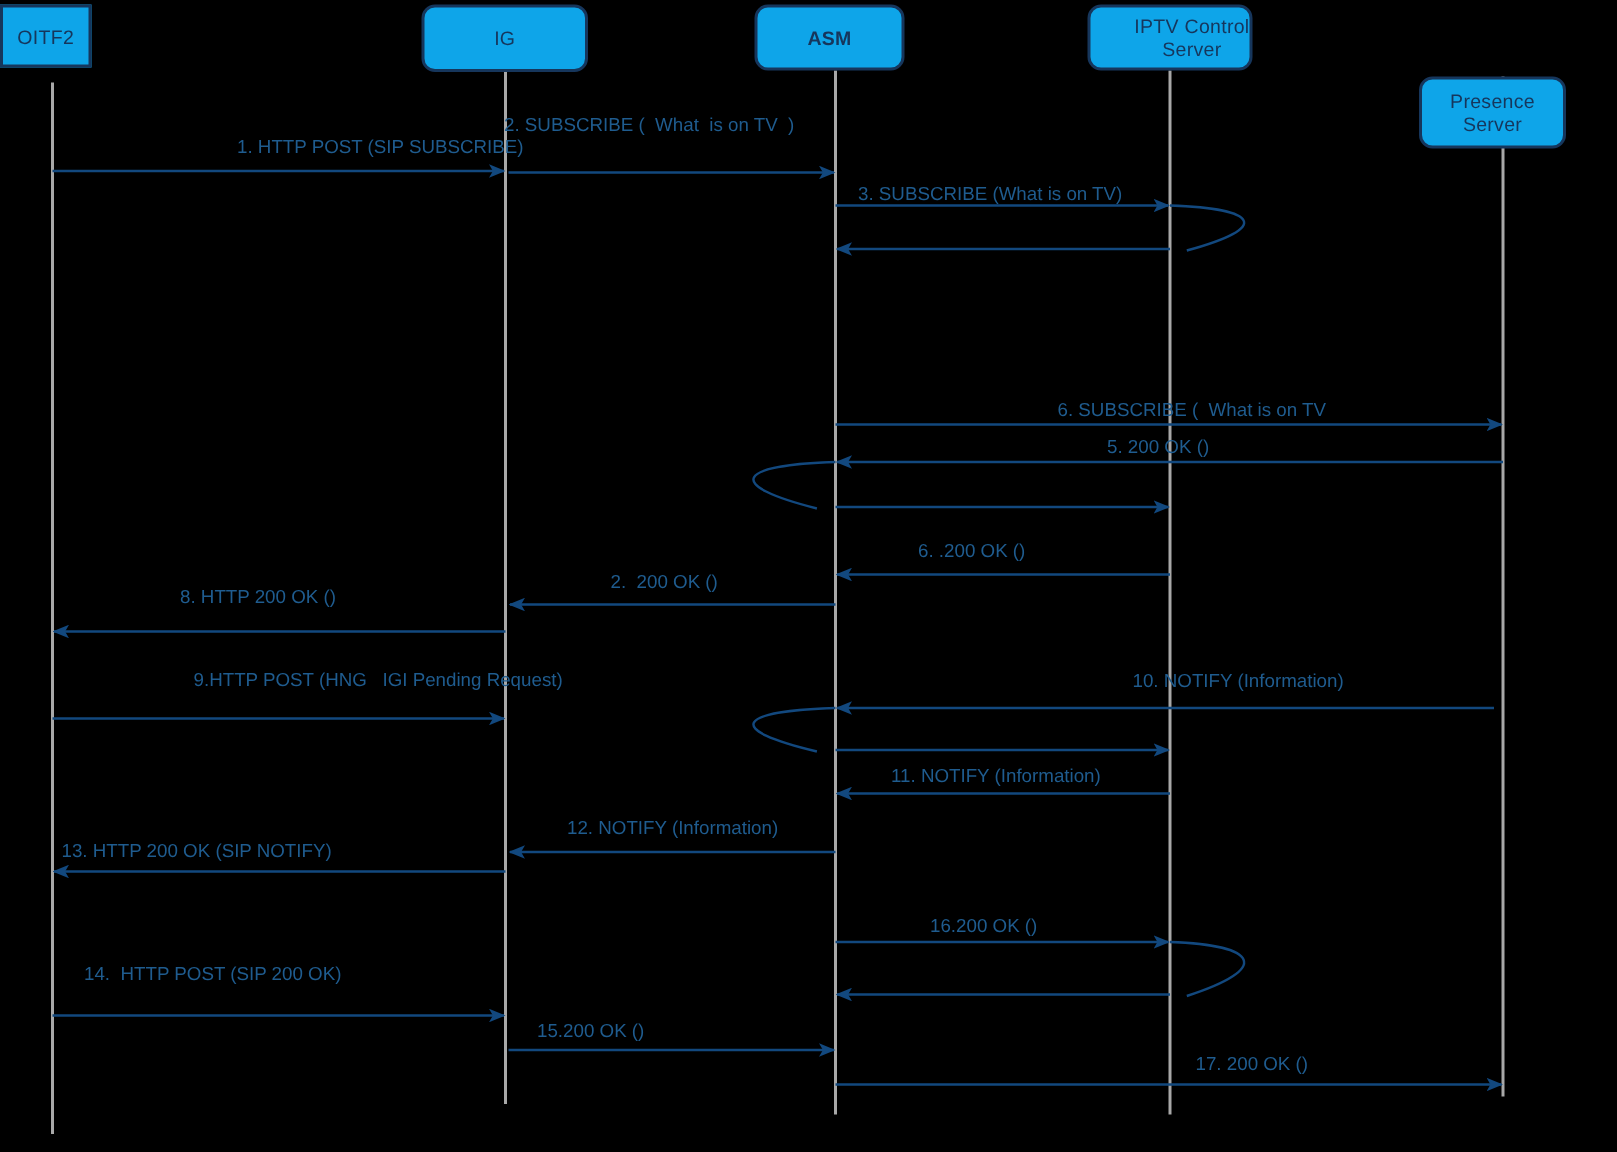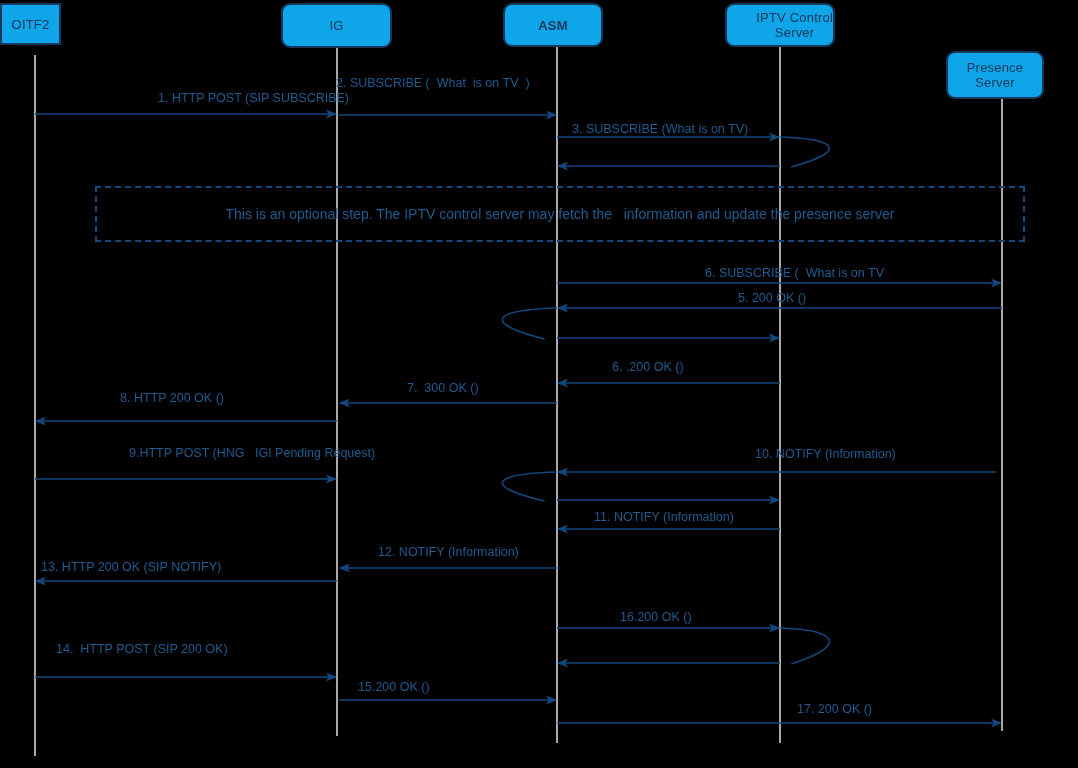--- a/index.html
+++ b/index.html
@@ -94,23 +94,20 @@
         <span style="white-space: pre-line;">IPTV Control
 Server</span>
       </div>
       <div class="lifeline" style="left: 1001px; top: 51px; height: 680px;"></div>
       <div class="participant rounded" style="left: 946px; top: 3px; width: 98px; height: 48px; margin-top: 48px;">
         <span style="white-space: pre-line;">Presence
 Server</span>
       </div>
     </div>
 
-  <div class="note-box" id="note-box" style="left: 95px; top: 186px; width: 930px; height: 56px;">
-    <span class="note-text">This is an optional step. The IPTV control server may fetch the   information and update the presence server</span>
-  </div>
 
   <svg class="arrows" id="arrows-layer" viewBox="0 0 1078 768">
     <defs>
       <marker id="arrowR" markerWidth="11" markerHeight="9" refX="10" refY="4.5" orient="auto" markerUnits="userSpaceOnUse">
         <path d="M0,0 L11,4.5 L0,9 L2.6,4.5 Z" fill="#12487e"></path>
       </marker>
       <marker id="arrowL" markerWidth="11" markerHeight="9" refX="10" refY="4.5" orient="auto" markerUnits="userSpaceOnUse">
         <path d="M0,0 L11,4.5 L0,9 L2.6,4.5 Z" fill="#12487e"></path>
       </marker>
     </defs>
@@ -143,21 +140,21 @@
       </g>
   </svg>
 
   <div id="labels-layer">
       <div class="msg-label" style="left: 158px; top: 91px; text-align: center;">1. HTTP POST (SIP SUBSCRIBE)</div>
       <div class="msg-label" style="left: 336px; top: 76px;">2. SUBSCRIBE (  What  is on TV  )</div>
       <div class="msg-label" style="left: 572px; top: 122px;">3. SUBSCRIBE (What is on TV)</div>
       <div class="msg-label" style="left: 705px; top: 266px;">6. SUBSCRIBE (  What is on TV</div>
       <div class="msg-label" style="left: 738px; top: 291px;">5. 200 OK ()</div>
       <div class="msg-label" style="left: 612px; top: 360px;">6. .200 OK ()</div>
-      <div class="msg-label" style="left: 407px; top: 381px;">7.  300 OK ()</div>
+      <div class="msg-label" style="left: 407px; top: 381px;">2.  200 OK ()</div>
       <div class="msg-label" style="left: 120px; top: 391px;">8. HTTP 200 OK ()</div>
       <div class="msg-label" style="left: 85px; top: 446px; margin-left: 44px;">9.HTTP POST (HNG   IGI Pending Request)</div>
       <div class="msg-label" style="left: 755px; top: 447px;">10. NOTIFY (Information)</div>
       <div class="msg-label" style="left: 594px; top: 510px;">11. NOTIFY (Information)</div>
       <div class="msg-label" style="left: 378px; top: 545px;">12. NOTIFY (Information)</div>
       <div class="msg-label" style="left: 41px; top: 560px;">13. HTTP 200 OK (SIP NOTIFY)</div>
       <div class="msg-label" style="left: 56px; top: 642px;">14.  HTTP POST (SIP 200 OK)</div>
       <div class="msg-label" style="left: 358px; top: 680px;">15.200 OK ()</div>
       <div class="msg-label" style="left: 620px; top: 610px;">16.200 OK ()</div>
       <div class="msg-label" style="left: 797px; top: 702px;">17. 200 OK ()</div>

